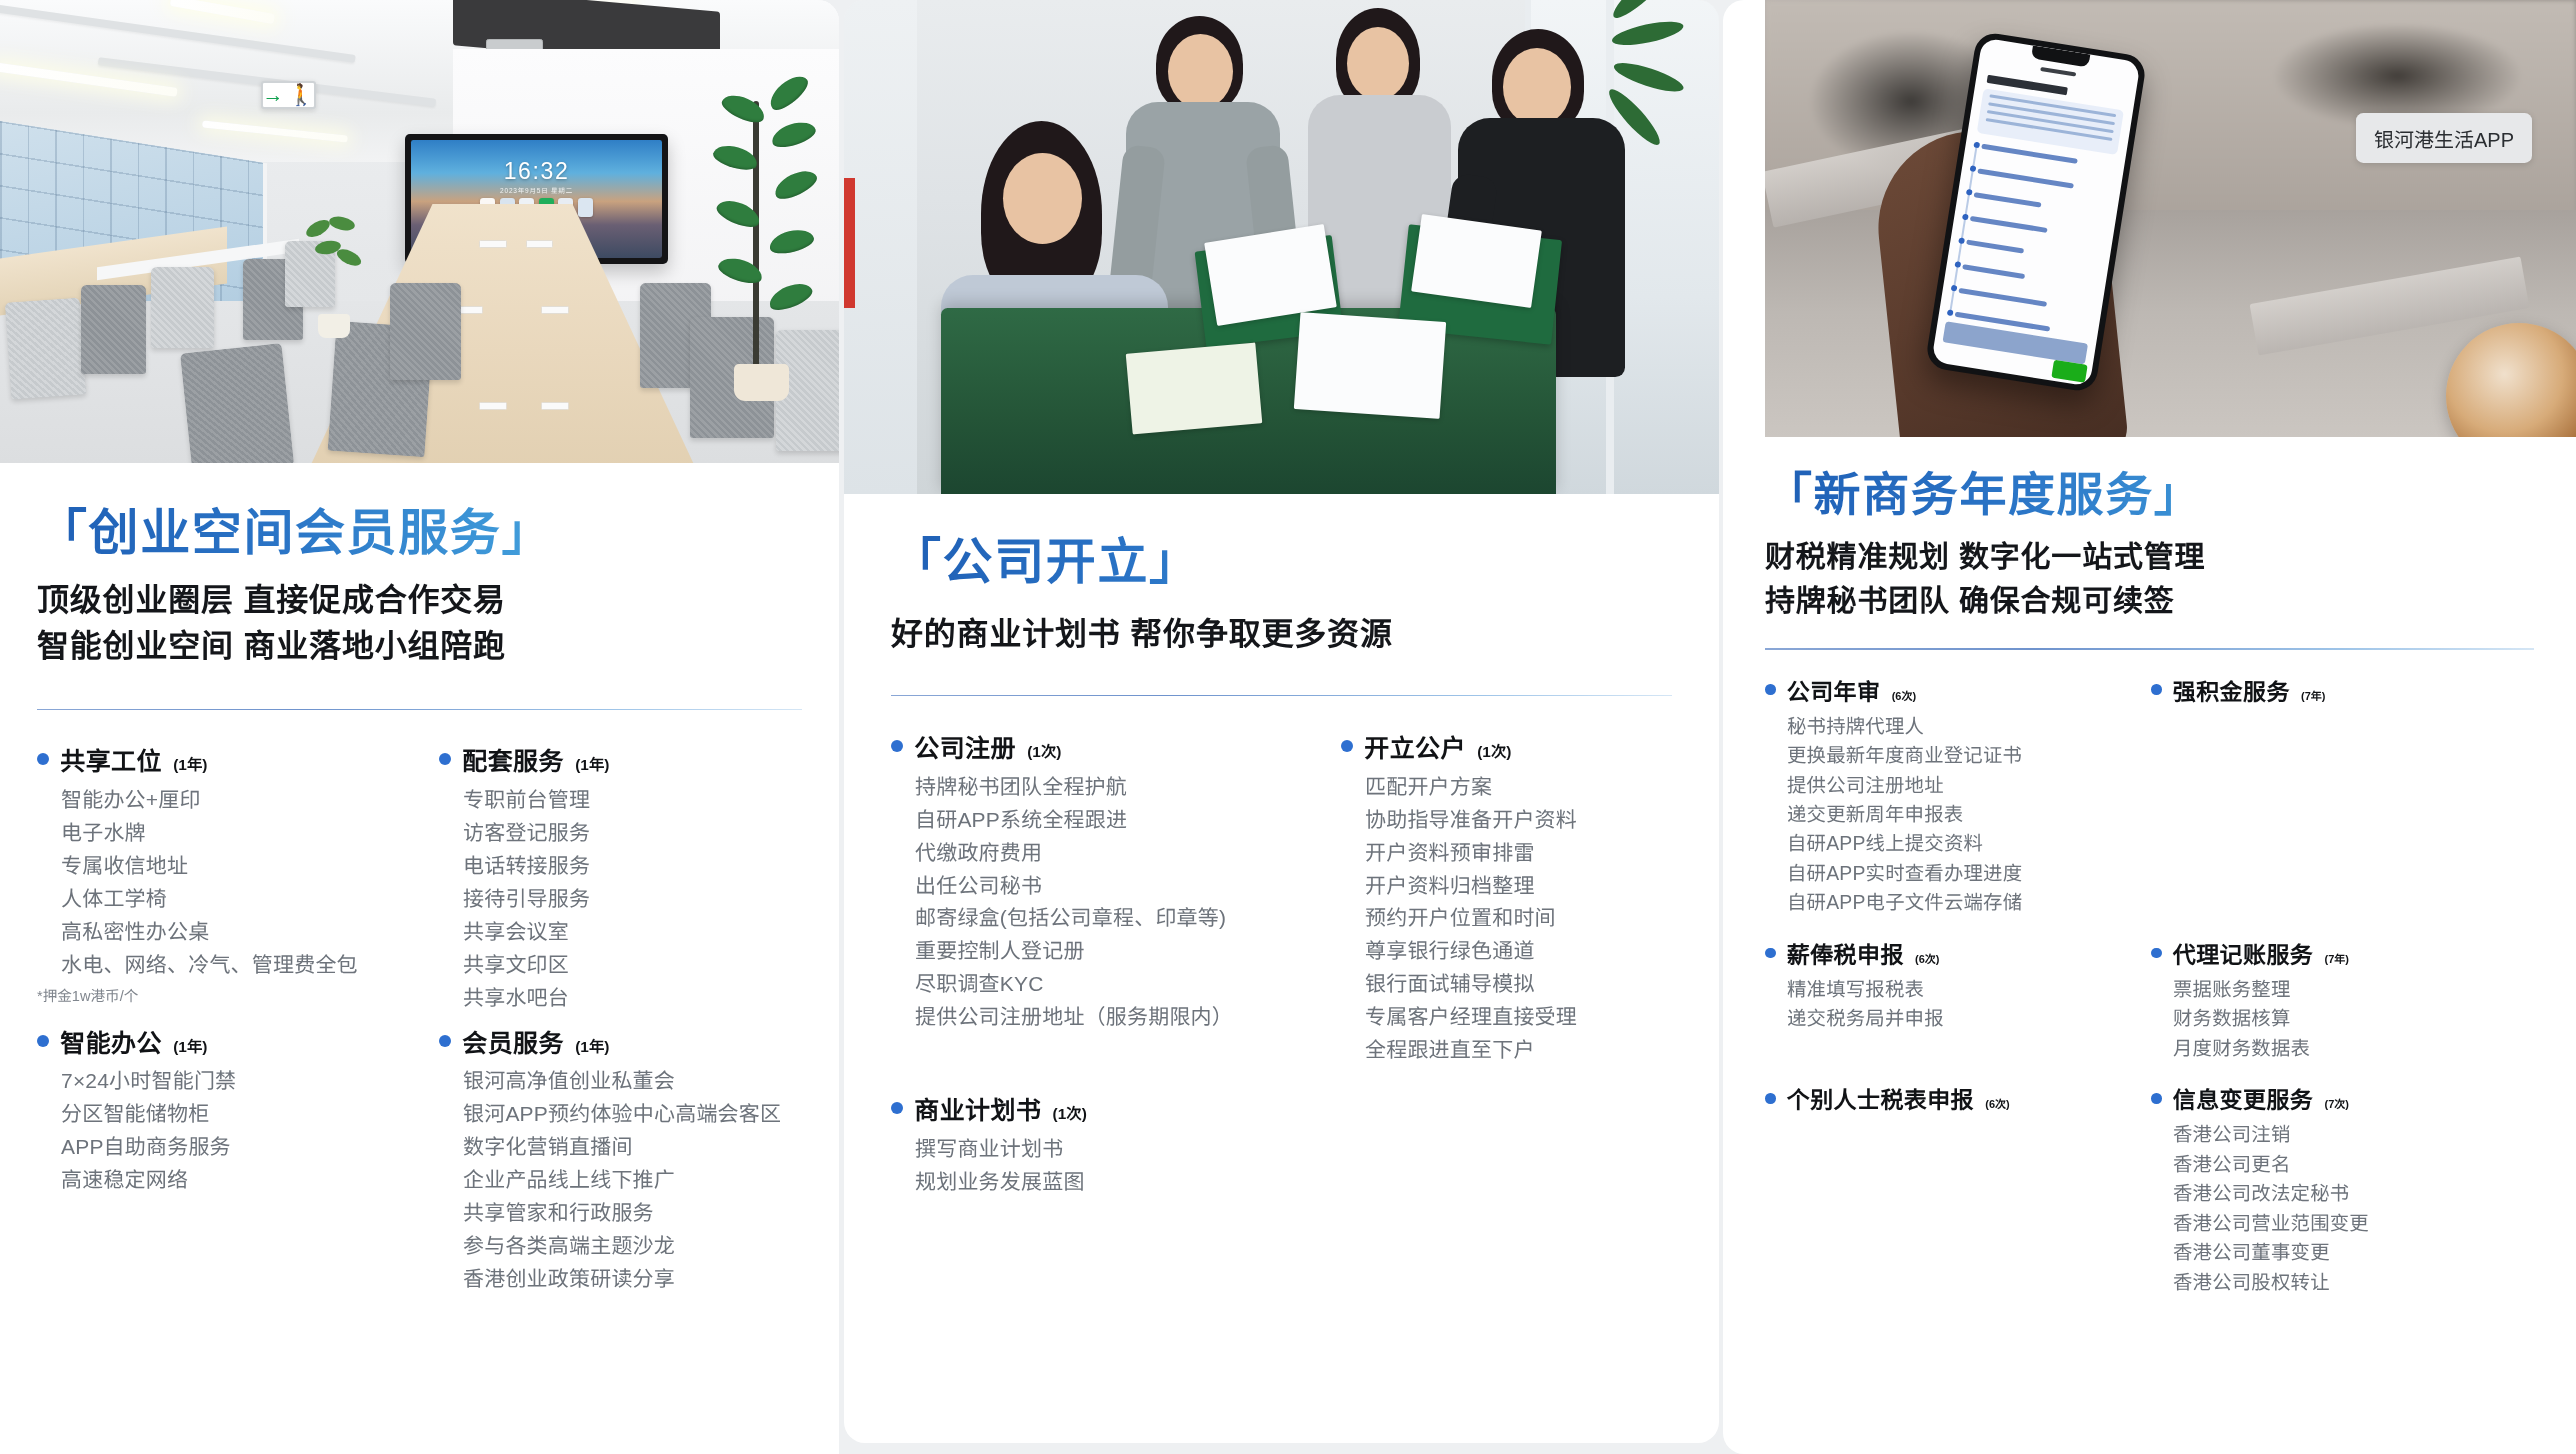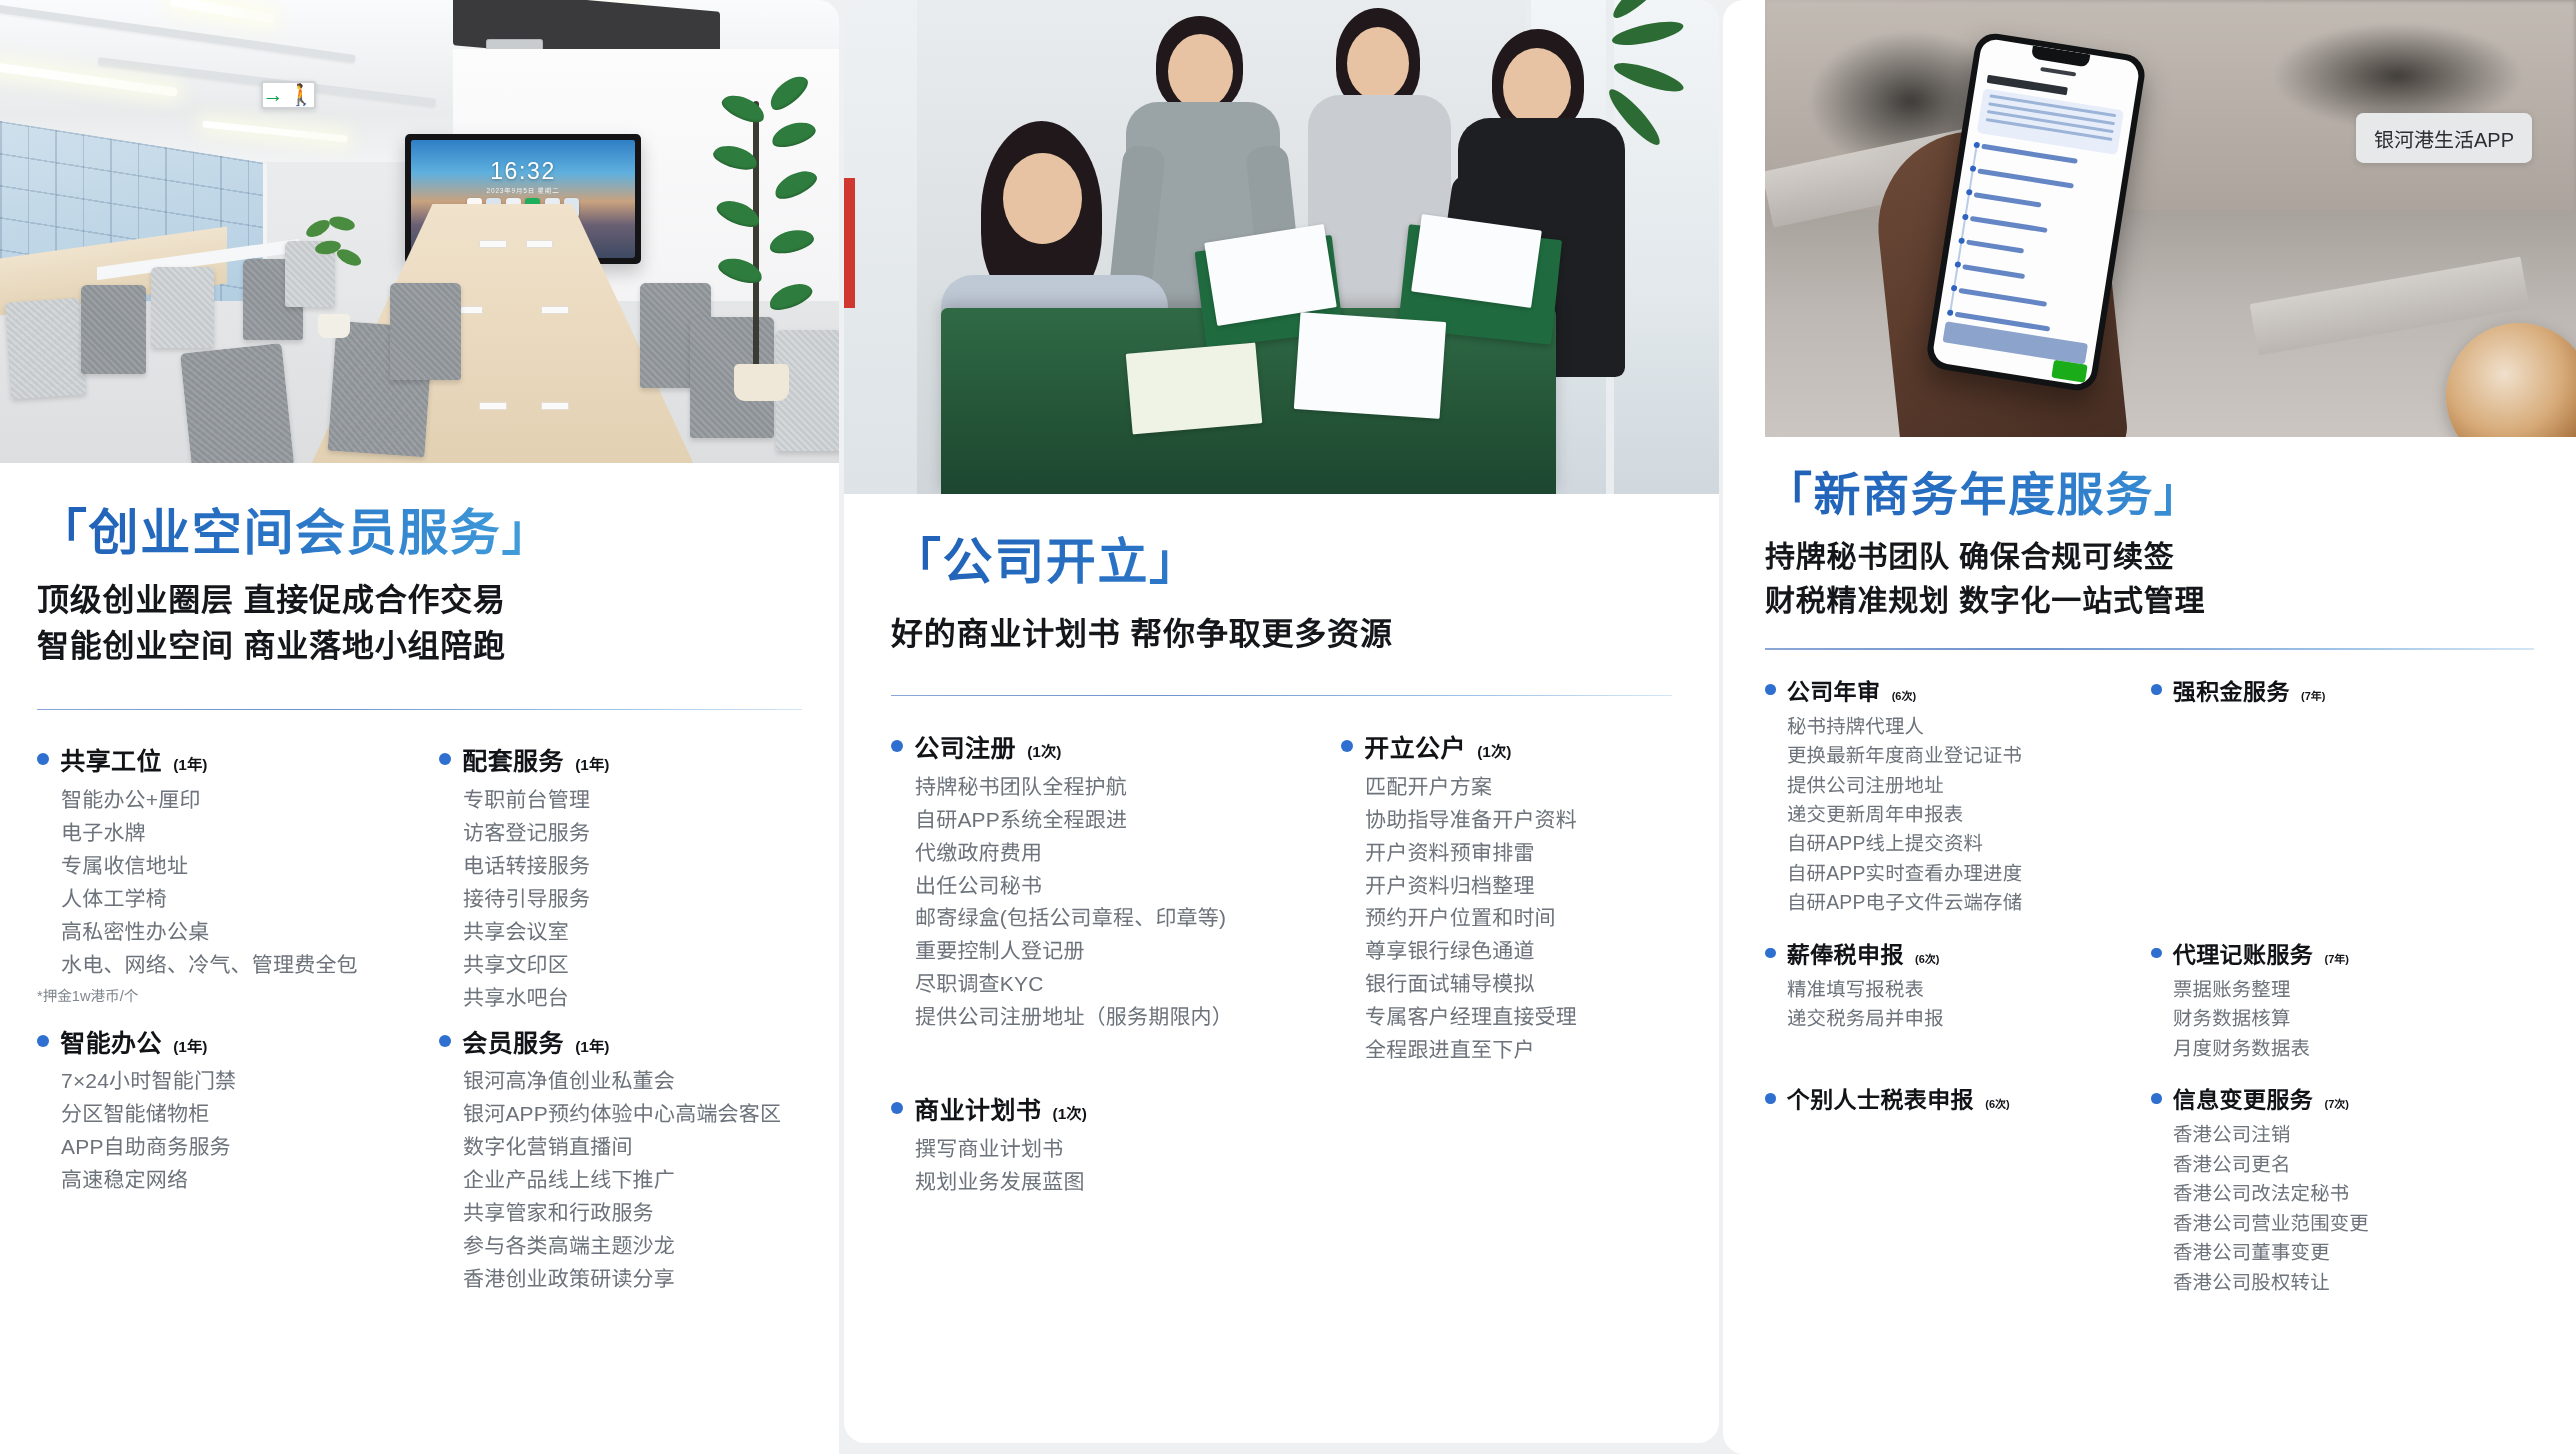--- a/index.html
+++ b/index.html
@@ -66,21 +66,21 @@
       repeating-linear-gradient(180deg, rgba(90,120,150,.28) 0 1.6px, rgba(0,0,0,0) 1.6px 32px),
       linear-gradient(160deg,#cfe0ec 0%, #b9d2e4 45%, #9cbdd4 100%);
     border-right:4.9px solid #f3f4f5;
     transform: skewY(9deg); transform-origin: left top;
   }
   .office .wall {
     position:absolute; right:0; top:49px; width:46%; height:453px;
     background: linear-gradient(180deg,#fcfcfd,#ededef);
   }
   .office .screen {
-    position:absolute; left:405px; top:134px; width:236px; height:130px;
+    position:absolute; left:405px; top:134px; width:263px; height:130px;
     background:#141416; border-radius:4.9px; padding:5.7px;
     box-shadow:0 8px 18px rgba(0,0,0,.22);
   }
   .office .screen-inner {
     width:100%; height:100%; border-radius:2.4px; position:relative; overflow:hidden;
     background: linear-gradient(180deg,#2f7fc6 0%, #5fb0de 28%, #c9a27f 52%, #6a5f73 72%, #3d4a62 100%);
   }
   .office .screen-time {
     position:absolute; left:0; right:0; top:18px; text-align:center;
     color:#fff; font-size:23px; font-weight:300; letter-spacing:1.6px;
@@ -658,22 +658,22 @@
           </div>
         </div>
         <div class="cup"></div>
         <div class="badge-app">银河港生活APP</div>
       </div>
     </div>
 
     <div class="body-pad">
       <h1 class="card-title">「新商务年度服务」</h1>
       <div class="card-sub">
+        <div>财税精准规划  数字化一站式管理</div>
         <div>持牌秘书团队  确保合规可续签</div>
-        <div>财税精准规划  数字化一站式管理</div>
       </div>
       <hr class="divider">
 
       <div class="groups">
 
         <div class="group">
           <div class="group-head">
             <span class="bullet"></span>
             <span class="group-name">公司年审</span>
             <span class="group-qty">(6次)</span>

